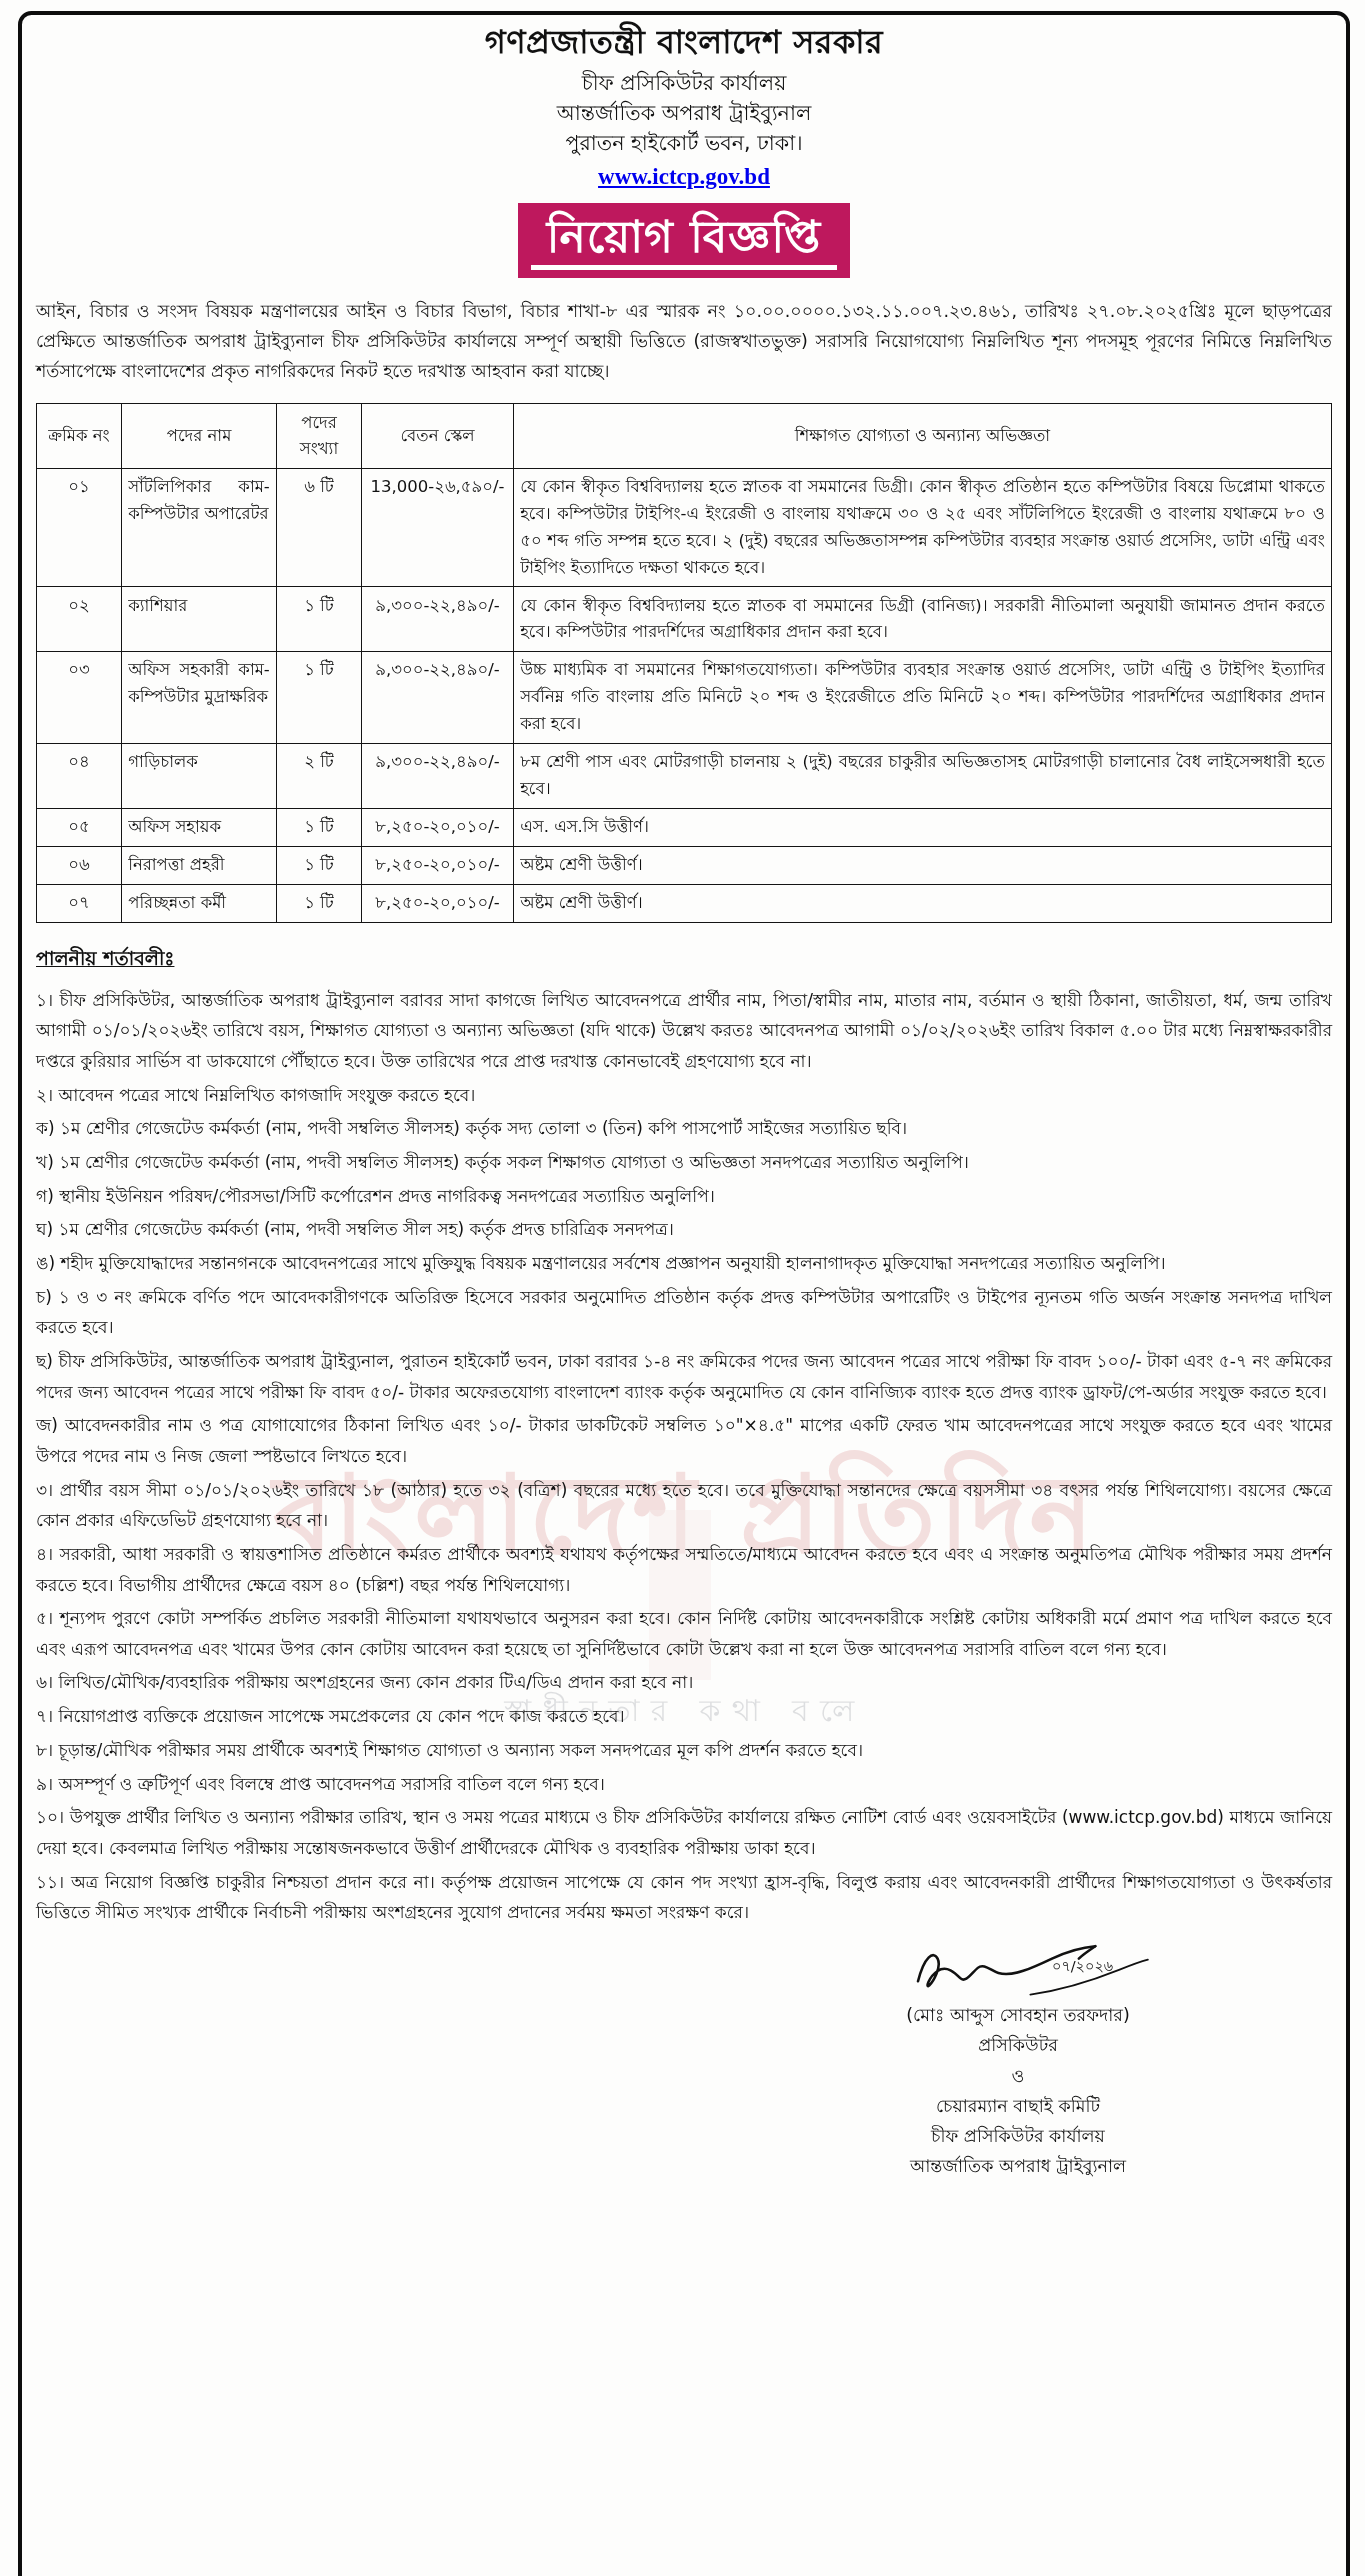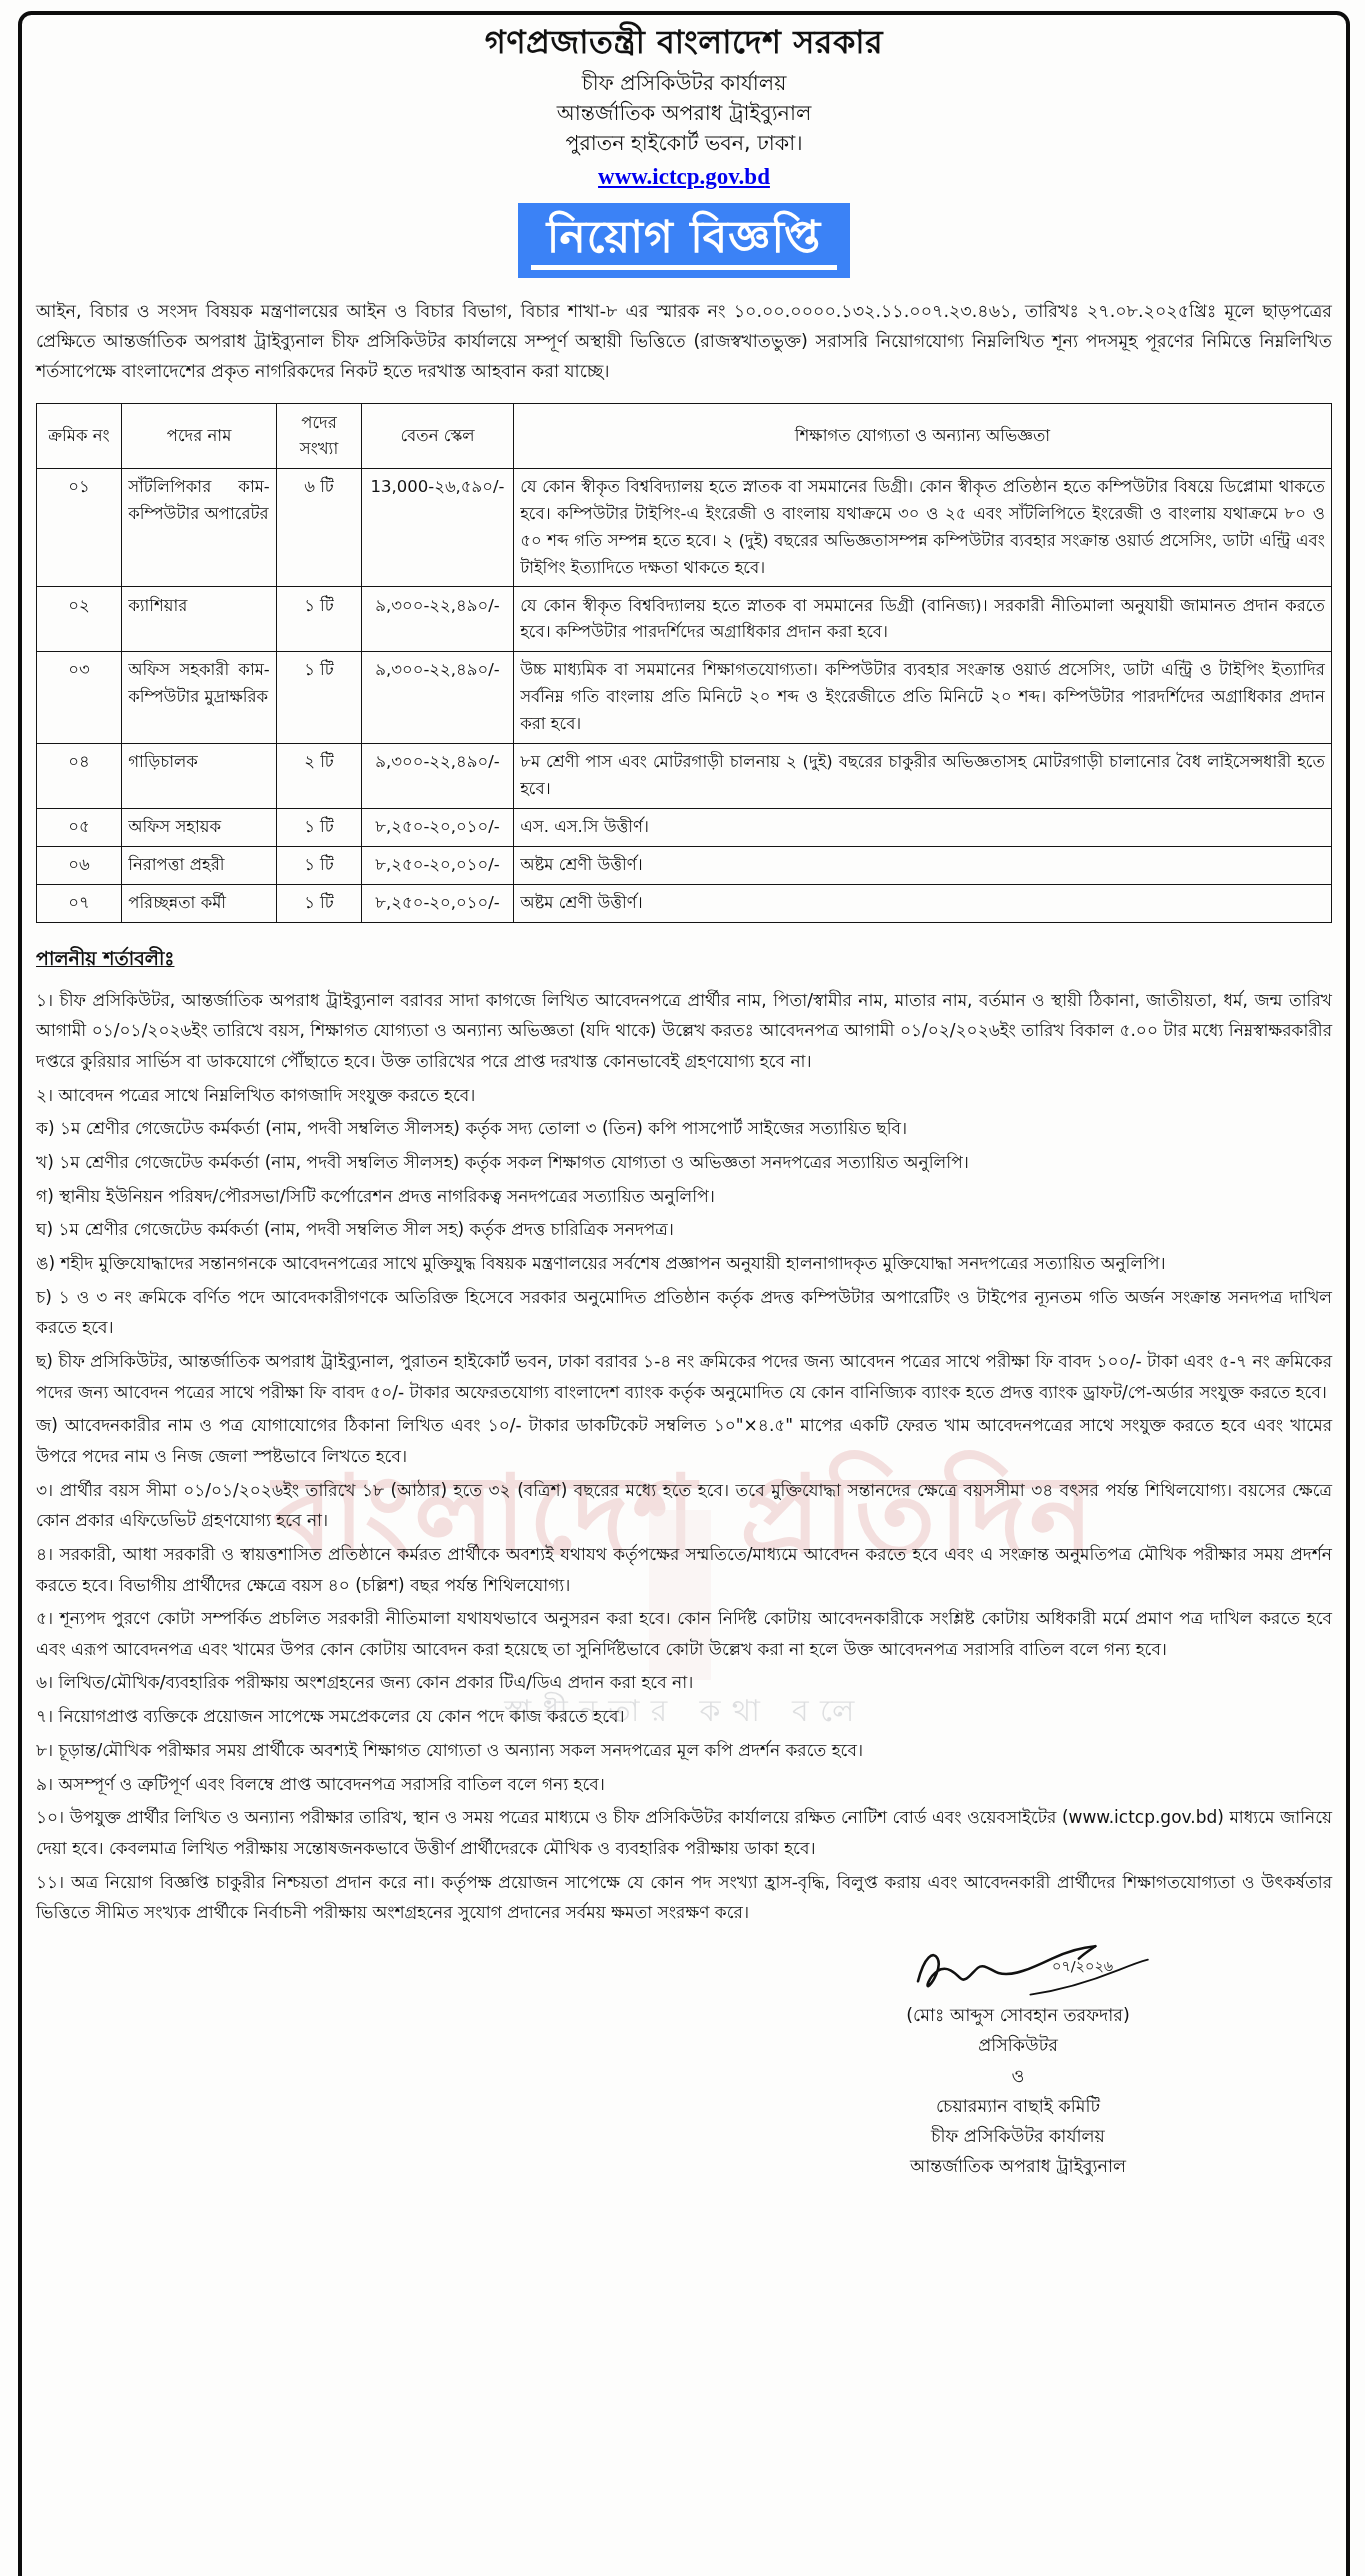--- a/index.html
+++ b/index.html
@@ -111,21 +111,21 @@
     font-family:"DejaVu Sans","Liberation Sans",sans-serif;
     font-size:17px;
     position:relative;
     z-index:2;
   }
 
   
   .title-wrap{text-align:center;margin-top:13.4px;position:relative;z-index:2;}
   .title-banner{
     display:inline-block;
-    background:#3b82f6;
+    background:#be185d;
     color:#ffffff;
     font-family:"DejaVu Sans","Liberation Sans",sans-serif;
     font-weight:700;
     font-size:44px;
     line-height:1.05;
     padding:11.3px 29px 17.5px 29px;
     letter-spacing:1px;
     position:relative;
   }
   .title-banner::after{

